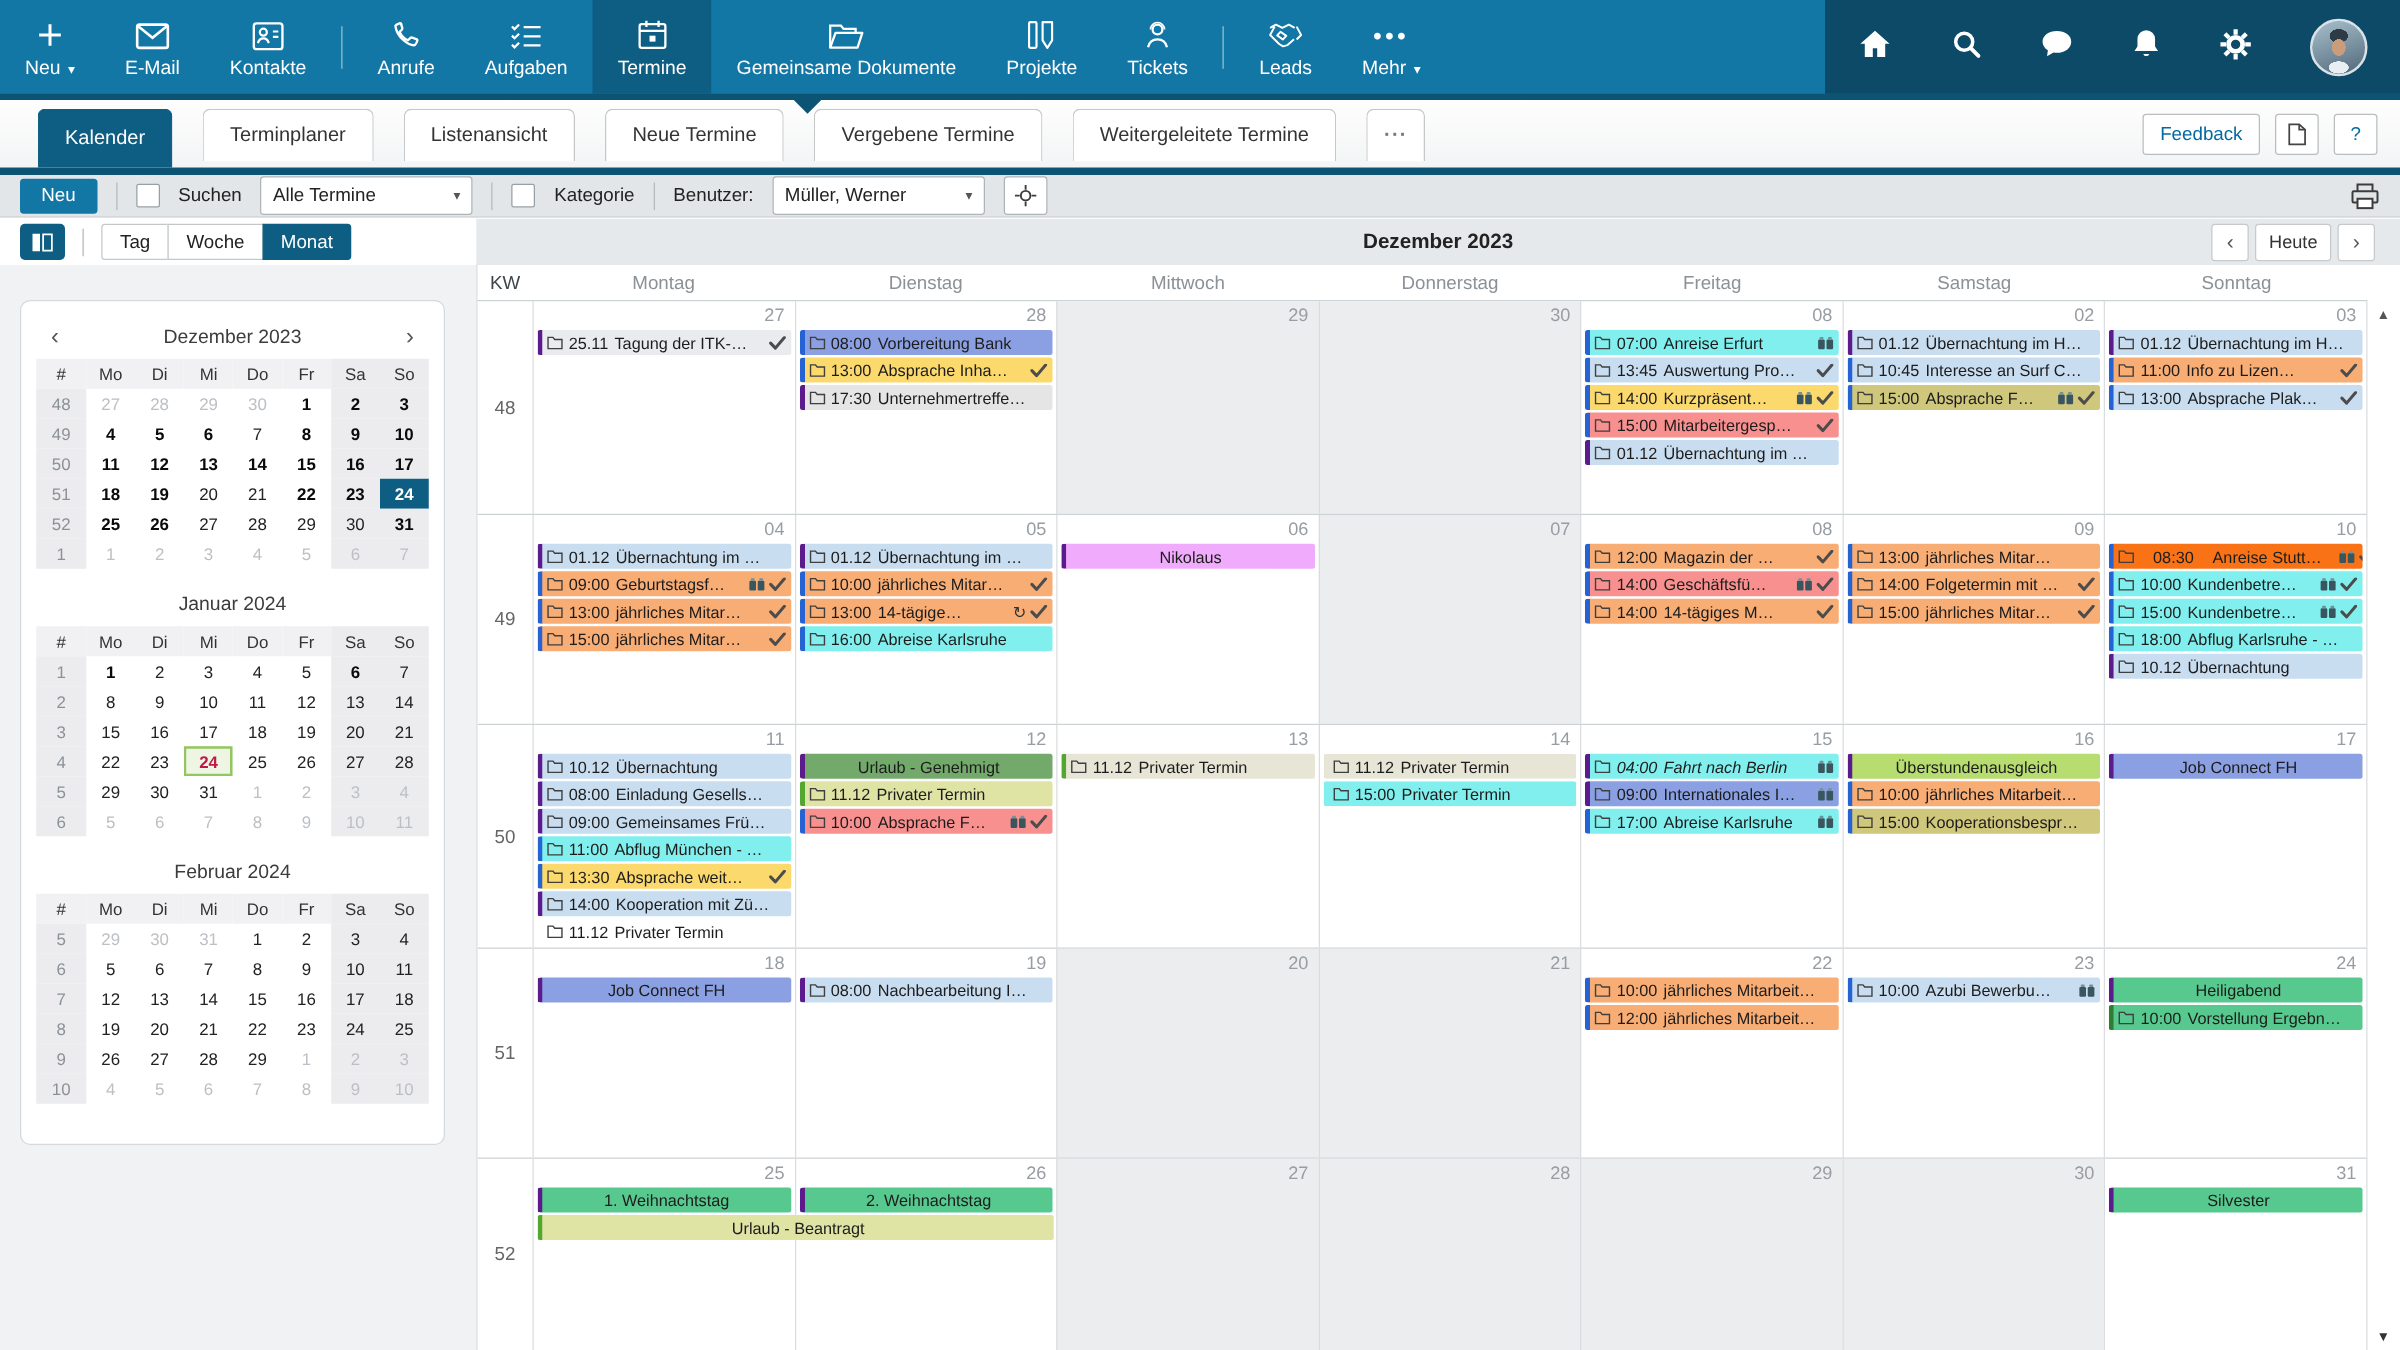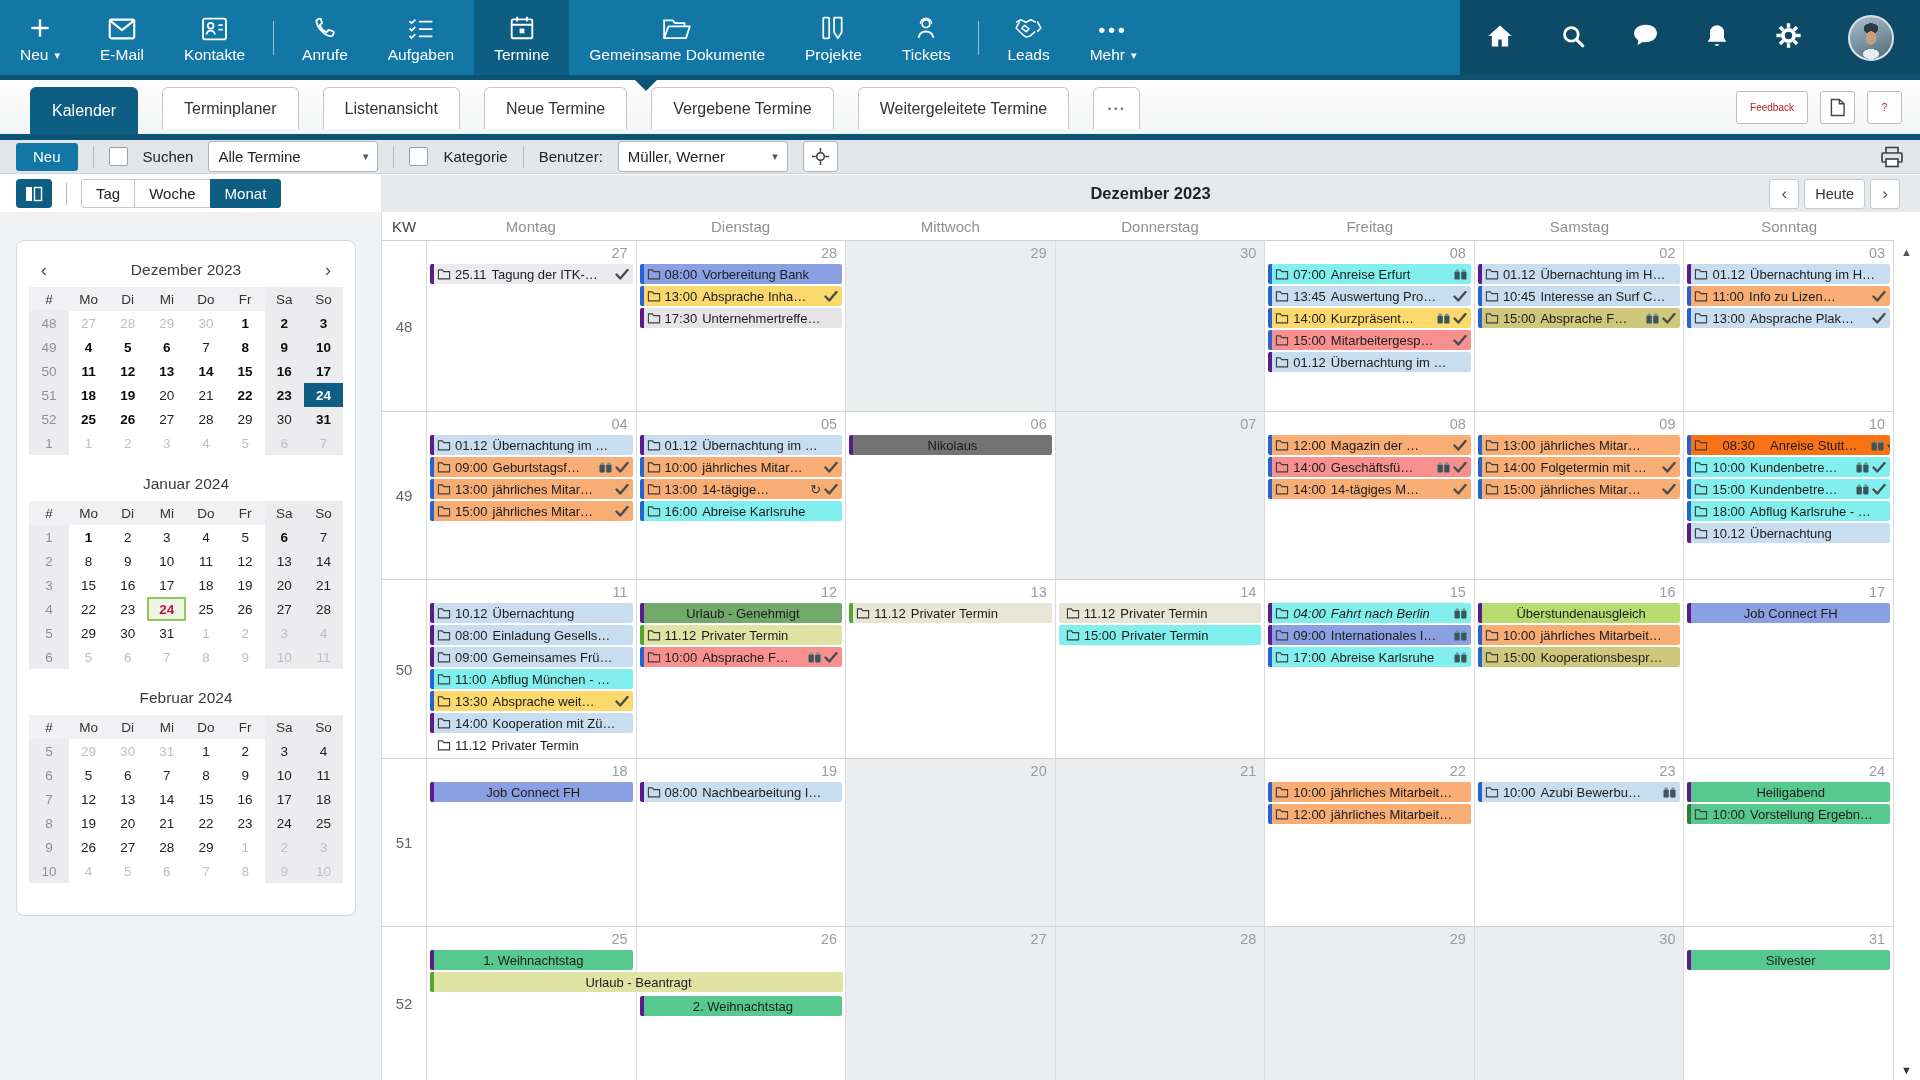--- a/index.html
+++ b/index.html
@@ -30,21 +30,21 @@
   
   .tabrow{position:absolute;top:80px;left:0;right:0;height:60px;background:linear-gradient(#fefefe,#f3f4f5);
           border-bottom:6px solid #0d5474;box-sizing:border-box}
   .tabs{position:absolute;left:30px;bottom:0;display:flex;gap:24px;align-items:flex-start}
   .tab{height:41px;padding:0 21px;background:#fff;border:1px solid #c4c8ca;border-bottom:none;
        border-radius:6px 6px 0 0;display:flex;align-items:center;font-size:16px;color:#333;cursor:pointer;white-space:nowrap}
   .tab.active{background:#0e5d82;color:#fff;border-color:#0e5d82;height:46px}
   .tab.mini{padding:0 13px;color:#777;font-weight:bold;letter-spacing:1px}
   .tabrow-right{position:absolute;right:18px;top:11px;display:flex;gap:12px}
   .fbtn{height:31px;border:1px solid #b9bdbf;background:#fff;border-radius:3px;padding:0 13px;
-        font-size:10px;color:#b91c1c;display:flex;align-items:center;justify-content:center;cursor:pointer}
+        font-size:15px;color:#0369a1;display:flex;align-items:center;justify-content:center;cursor:pointer}
   .fbtn.sq{width:33px;padding:0}
   
   .toolbar{position:absolute;top:140px;left:0;right:0;height:34px;background:#e2e6e8;
            border-bottom:1px solid #cfd4d6;box-sizing:border-box;display:flex;align-items:center;
            padding:0 16px;gap:15px}
   .btn-neu{background:#1377a6;color:#fff;border-radius:3px;height:28px;padding:0 17px;font-size:15px;
            display:flex;align-items:center;cursor:pointer}
   .tdiv{width:1px;height:22px;background:#b3b9bd}
   .cb{width:19px;height:19px;background:#fff;border:1px solid #98a0a5;border-radius:2px;box-sizing:border-box}
   .tlabel{font-size:15px;color:#222}
@@ -817,21 +817,21 @@
             <div class="ev" style="background:#80efee;border-left-color:#2563d4;">
               <svg class="fold" width="14" height="12" viewBox="0 0 16 14">
                 <path d="M1.5 12.7V2.2h4.6l1.6 2h6.8v8.5z" fill="none" stroke="#3f3f3f" stroke-width="1.3"></path>
               </svg>
               <span class="et">16:00</span>
               <span class="en">Abreise Karlsruhe</span>
             </div>
           </div>
           <div class="gcell">
             <span class="dnum">06</span>
-            <div class="ev ad" style="background:#737373;border-left-color:#5b1b8c;">
+            <div class="ev ad" style="background:#f0abfc;border-left-color:#5b1b8c;">
               <span class="en">Nikolaus</span>
             </div>
           </div>
           <div class="gcell empty">
             <span class="dnum">07</span>
           </div>
           <div class="gcell">
             <span class="dnum">08</span>
             <div class="ev" style="background:#f8ad75;border-left-color:#2563d4;">
               <svg class="fold" width="14" height="12" viewBox="0 0 16 14">
@@ -1253,21 +1253,21 @@
             <span class="dnum">25</span>
             <div class="ev ad" style="background:#57c98f;border-left-color:#5b1b8c;">
               <span class="en">1. Weihnachtstag</span>
             </div>
             <div class="ev ad" style="background:#dfe3a4;border-left-color:#55a630;width:calc(200% + 4px);position:relative;z-index:2;">
               <span class="en">Urlaub - Beantragt</span>
             </div>
           </div>
           <div class="gcell">
             <span class="dnum">26</span>
-            <div class="ev ad" style="background:#57c98f;border-left-color:#5b1b8c;margin-top:46px;">
+            <div class="ev ad" style="background:#57c98f;border-left-color:#5b1b8c;">
               <span class="en">2. Weihnachtstag</span>
             </div>
           </div>
           <div class="gcell empty">
             <span class="dnum">27</span>
           </div>
           <div class="gcell empty">
             <span class="dnum">28</span>
           </div>
           <div class="gcell empty">

